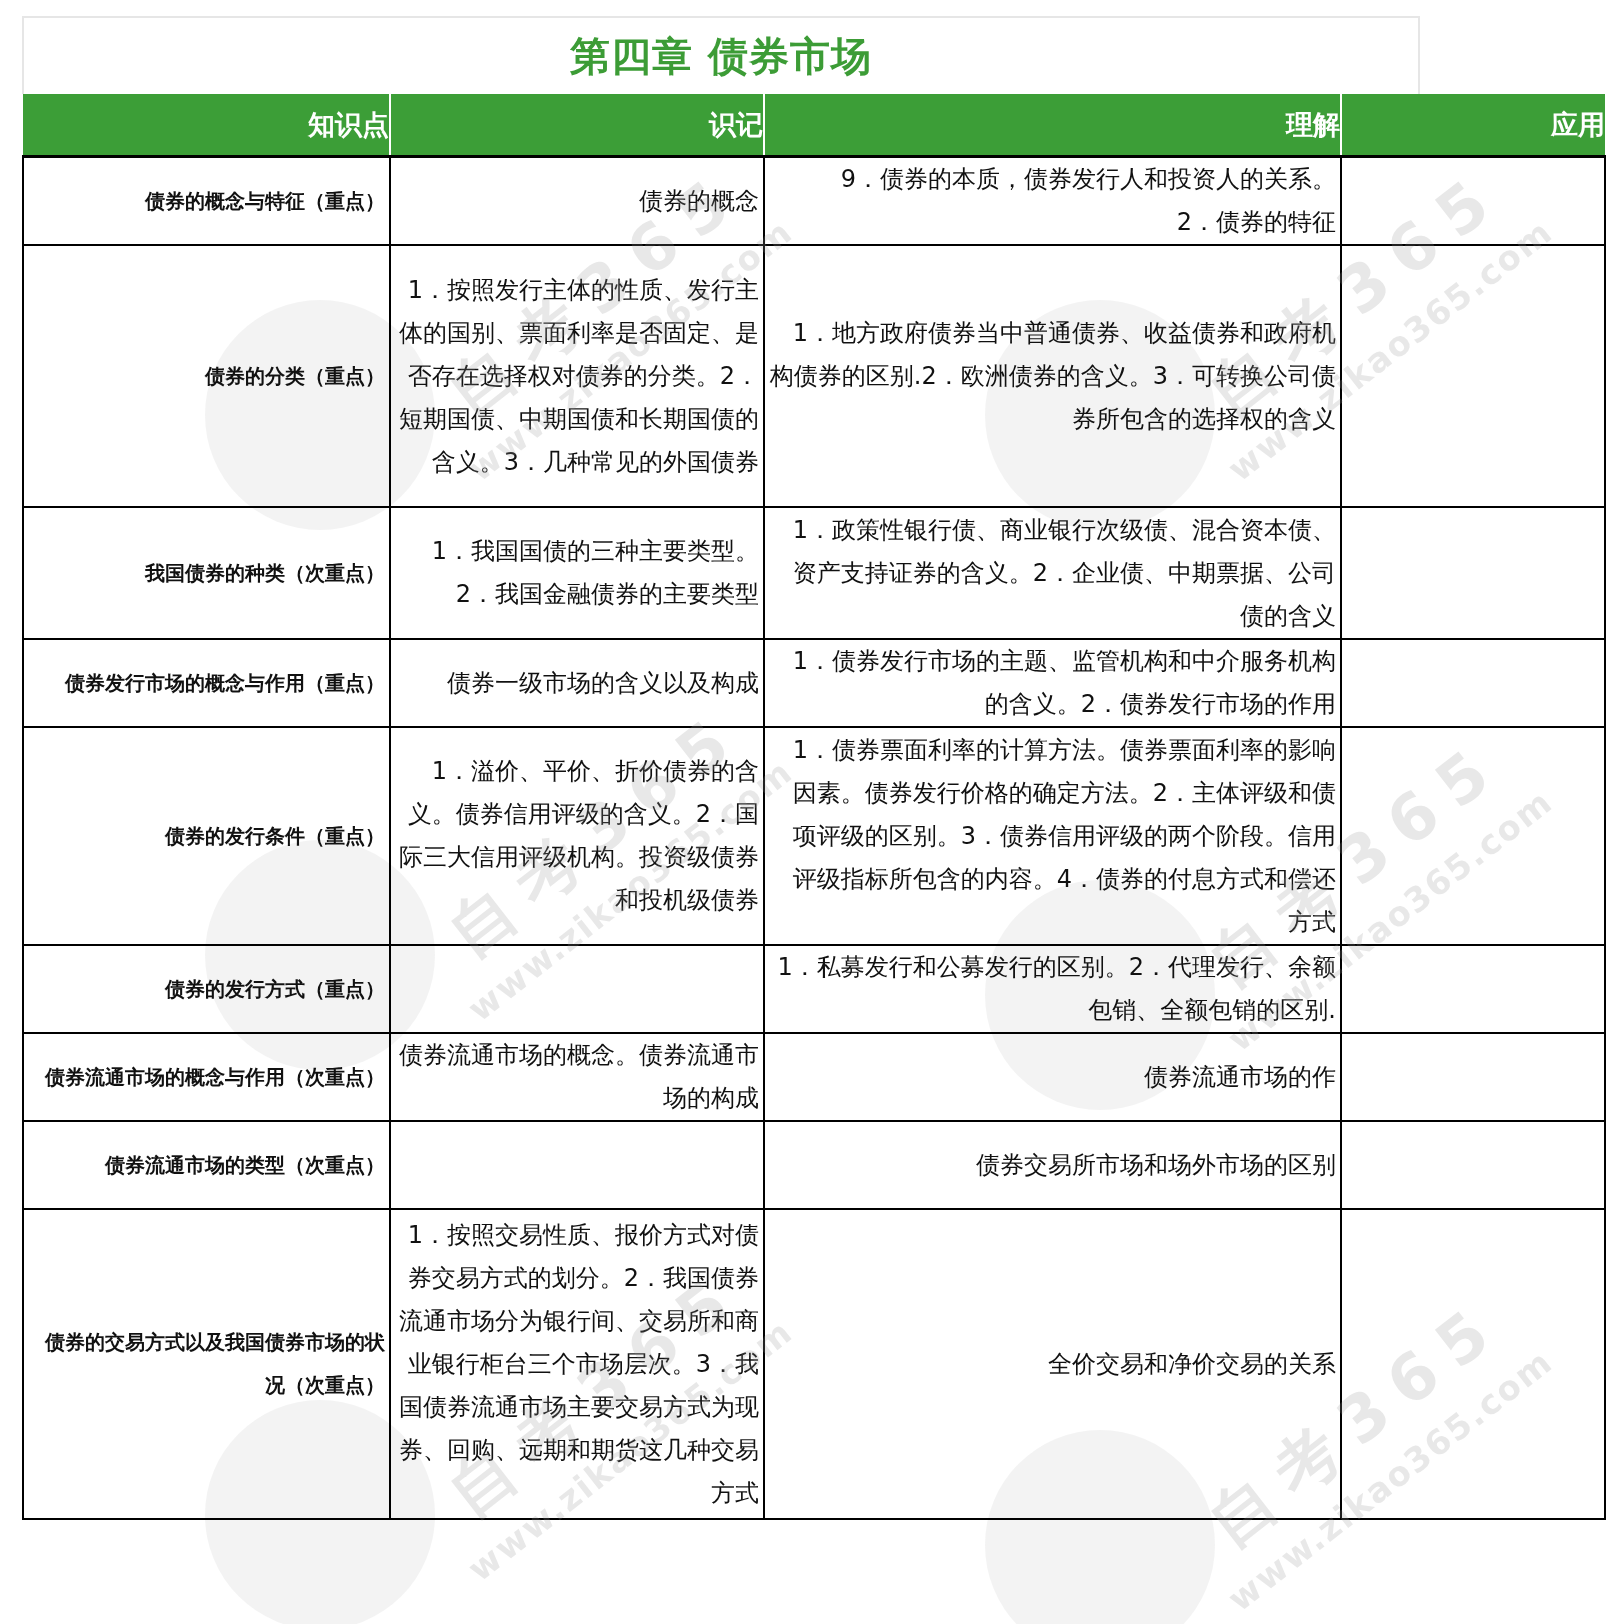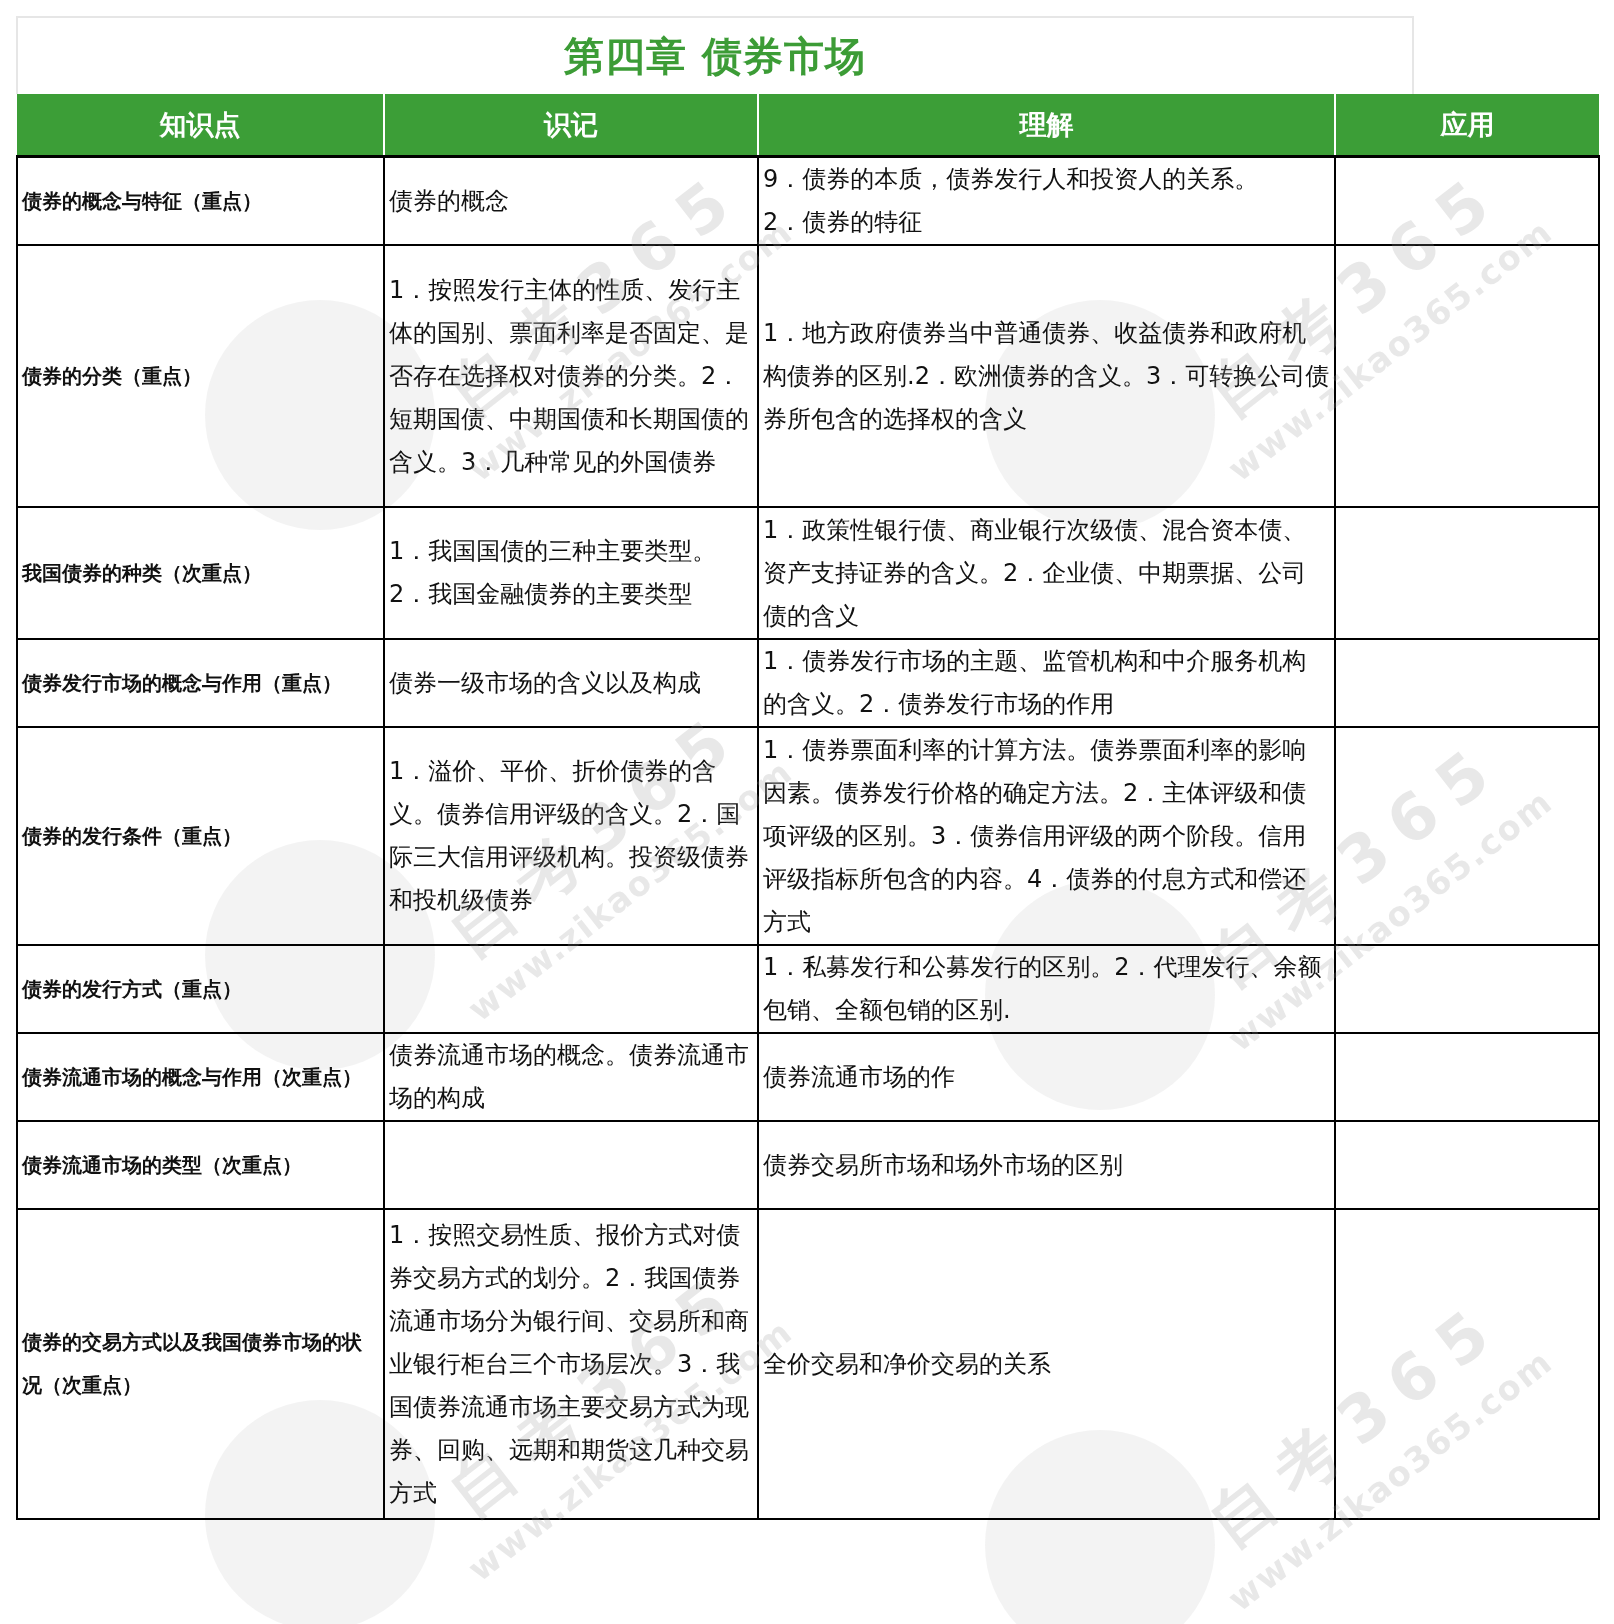--- a/index.html
+++ b/index.html
@@ -1,18 +1,18 @@
 <!DOCTYPE html>
 <html><head>
 <meta charset="utf-8">
 <style>
   html, body { margin: 0; padding: 0; background: #ffffff; }
   body { width: 1614px; height: 1624px; position: relative; overflow: hidden;
          font-family: "DejaVu Sans", "Liberation Sans", sans-serif; color: #111; }
-  .frame { position: absolute; left: 16px; top: 16px; width: 1398px; }
+  .frame { position: absolute; left: 22px; top: 16px; width: 1398px; text-align: right; }
   .title-box { height: 76px; border: 2px solid #e6e6e6; border-bottom: none; background: #fff;
                display: flex; align-items: center; justify-content: center; }
   .title { color: #3c9c36; font-weight: bold; font-size: 40px; letter-spacing: 1px; }
   table { border-collapse: collapse; width: 1582px; table-layout: fixed; position: relative; z-index: 2; }
   col.c1 { width: 367px; } col.c2 { width: 374px; } col.c3 { width: 577px; } col.c4 { width: 264px; }
   thead th { background: #3c9e37; color: #fff; font-size: 27px; font-weight: bold; height: 61px;
              border-left: 2px solid #ffffff; border-right: 2px solid #ffffff; border-bottom: 3px solid #000; padding: 0; margin-top: 33px; }
   thead th:first-child { border-left: none; }
   thead th:last-child { border-right: none; }
   tbody td { border: 2px solid #000; vertical-align: middle; font-size: 24px; line-height: 43px;

